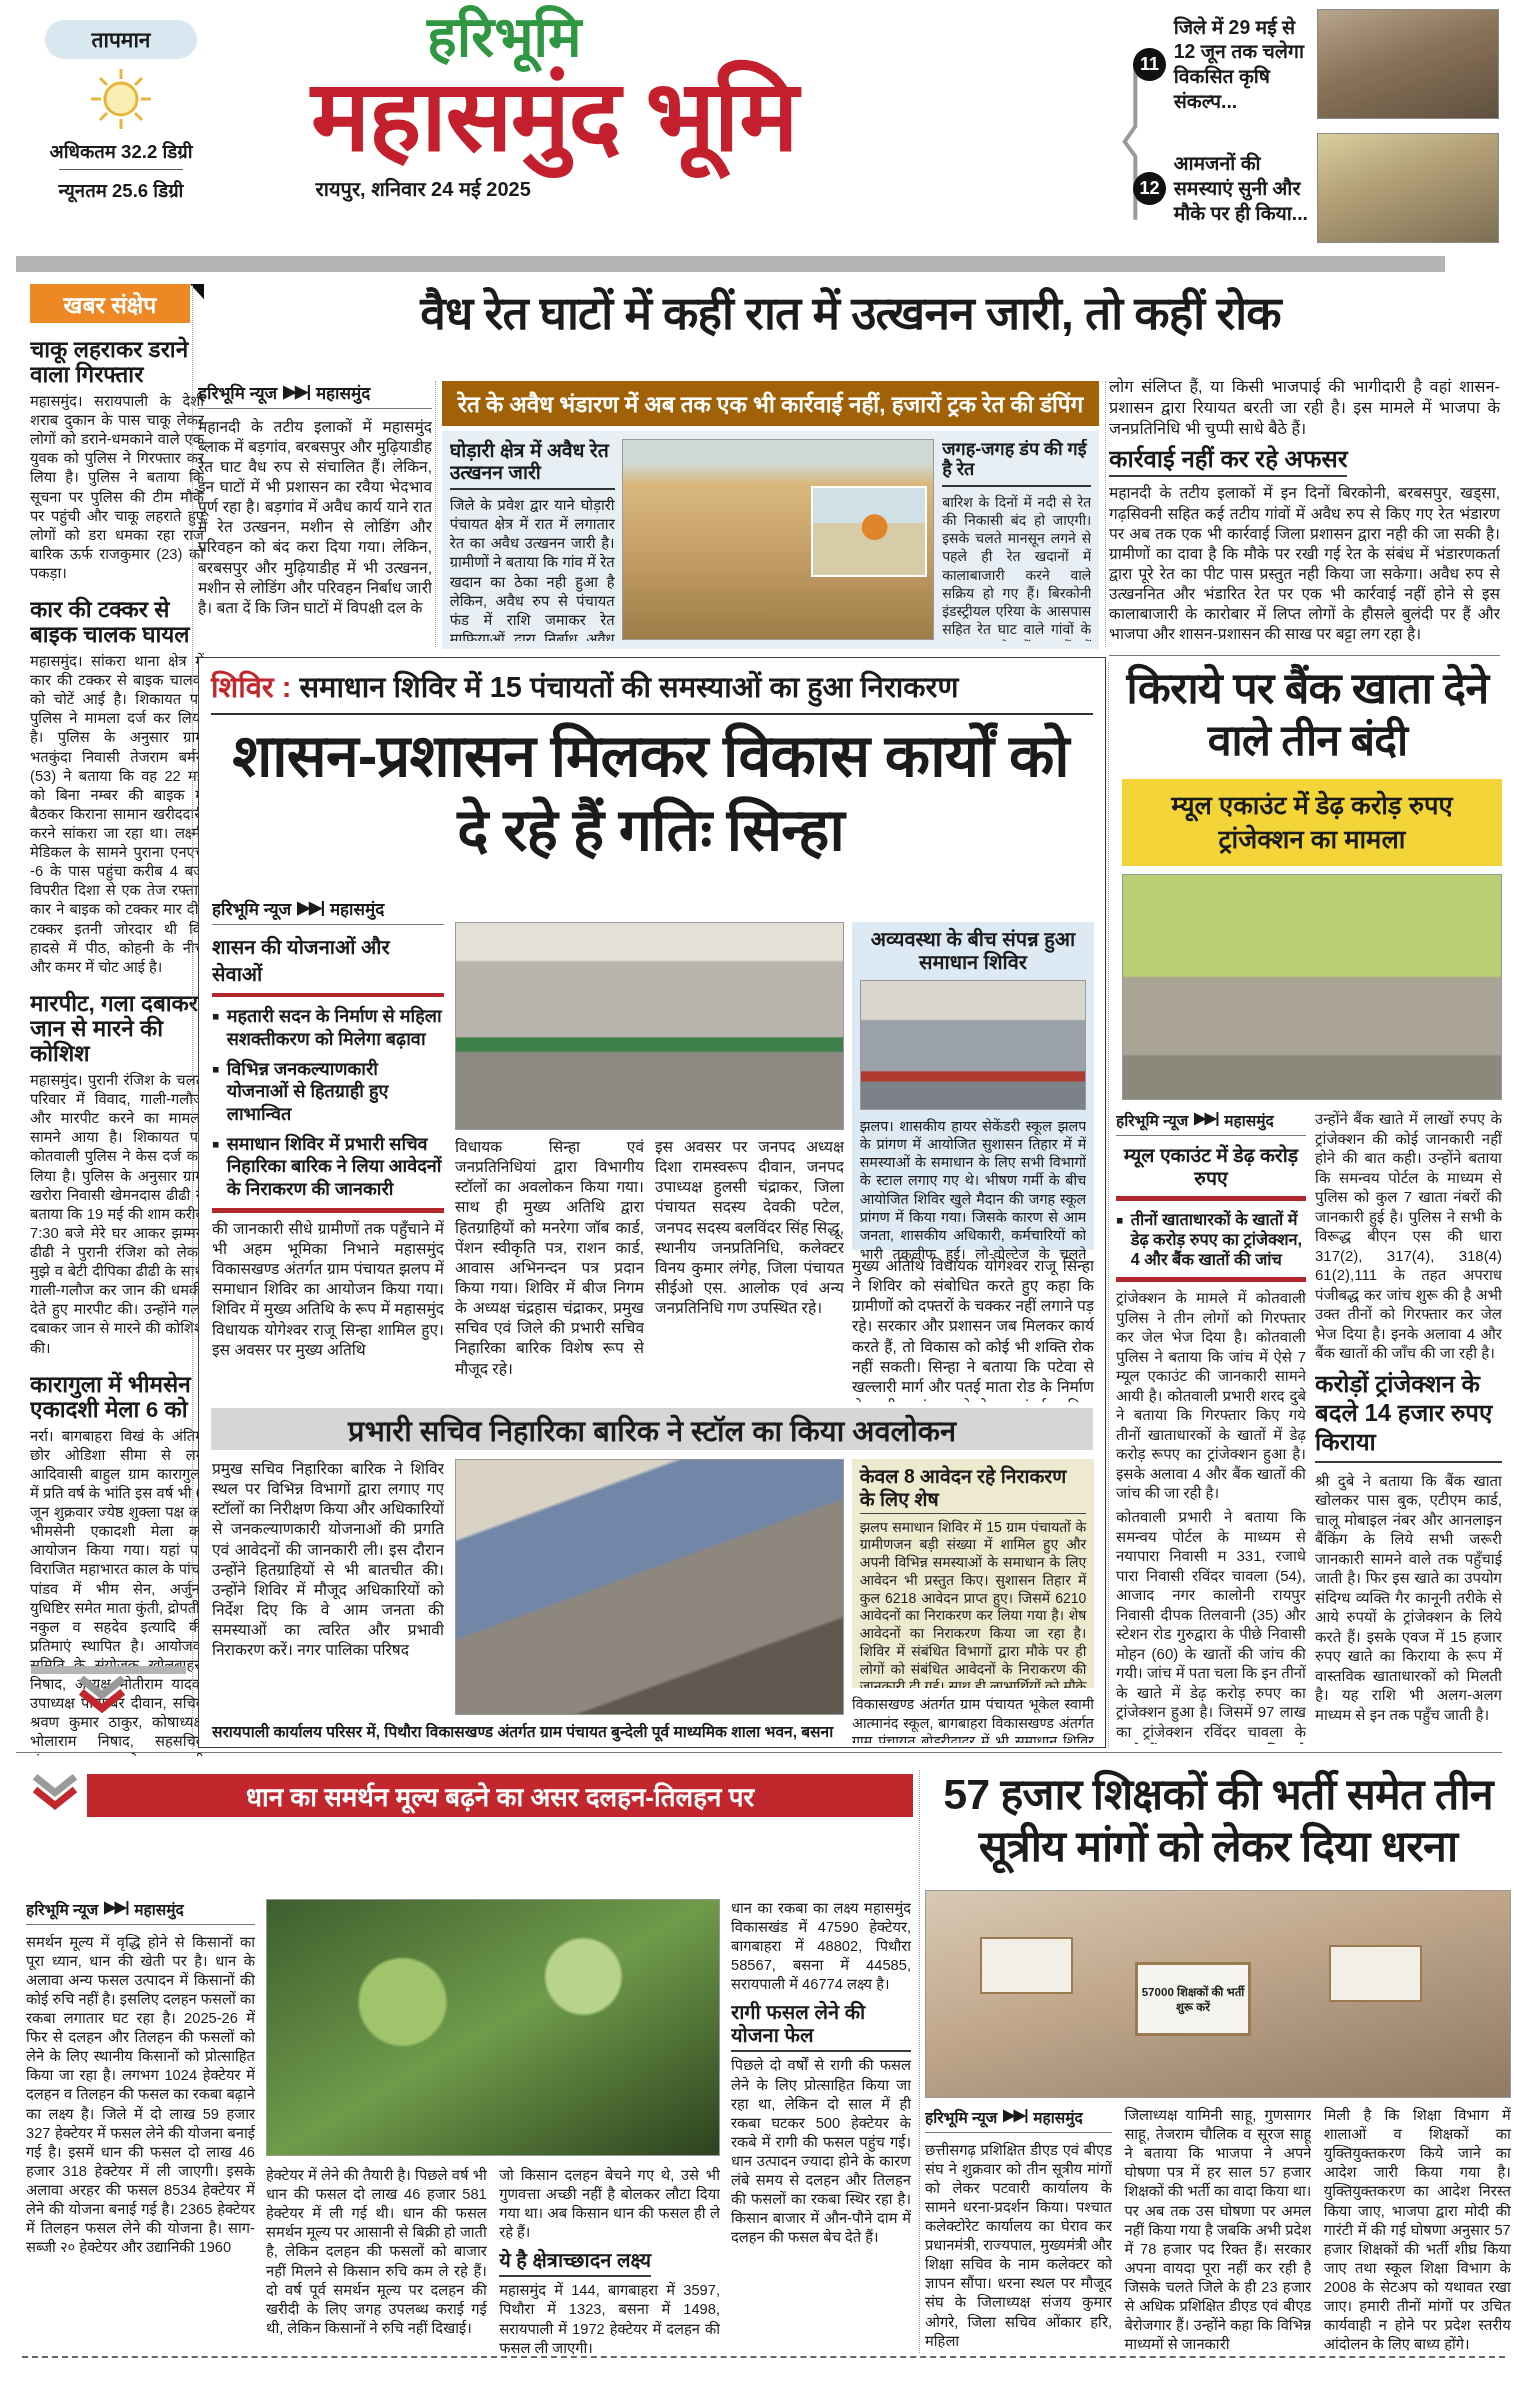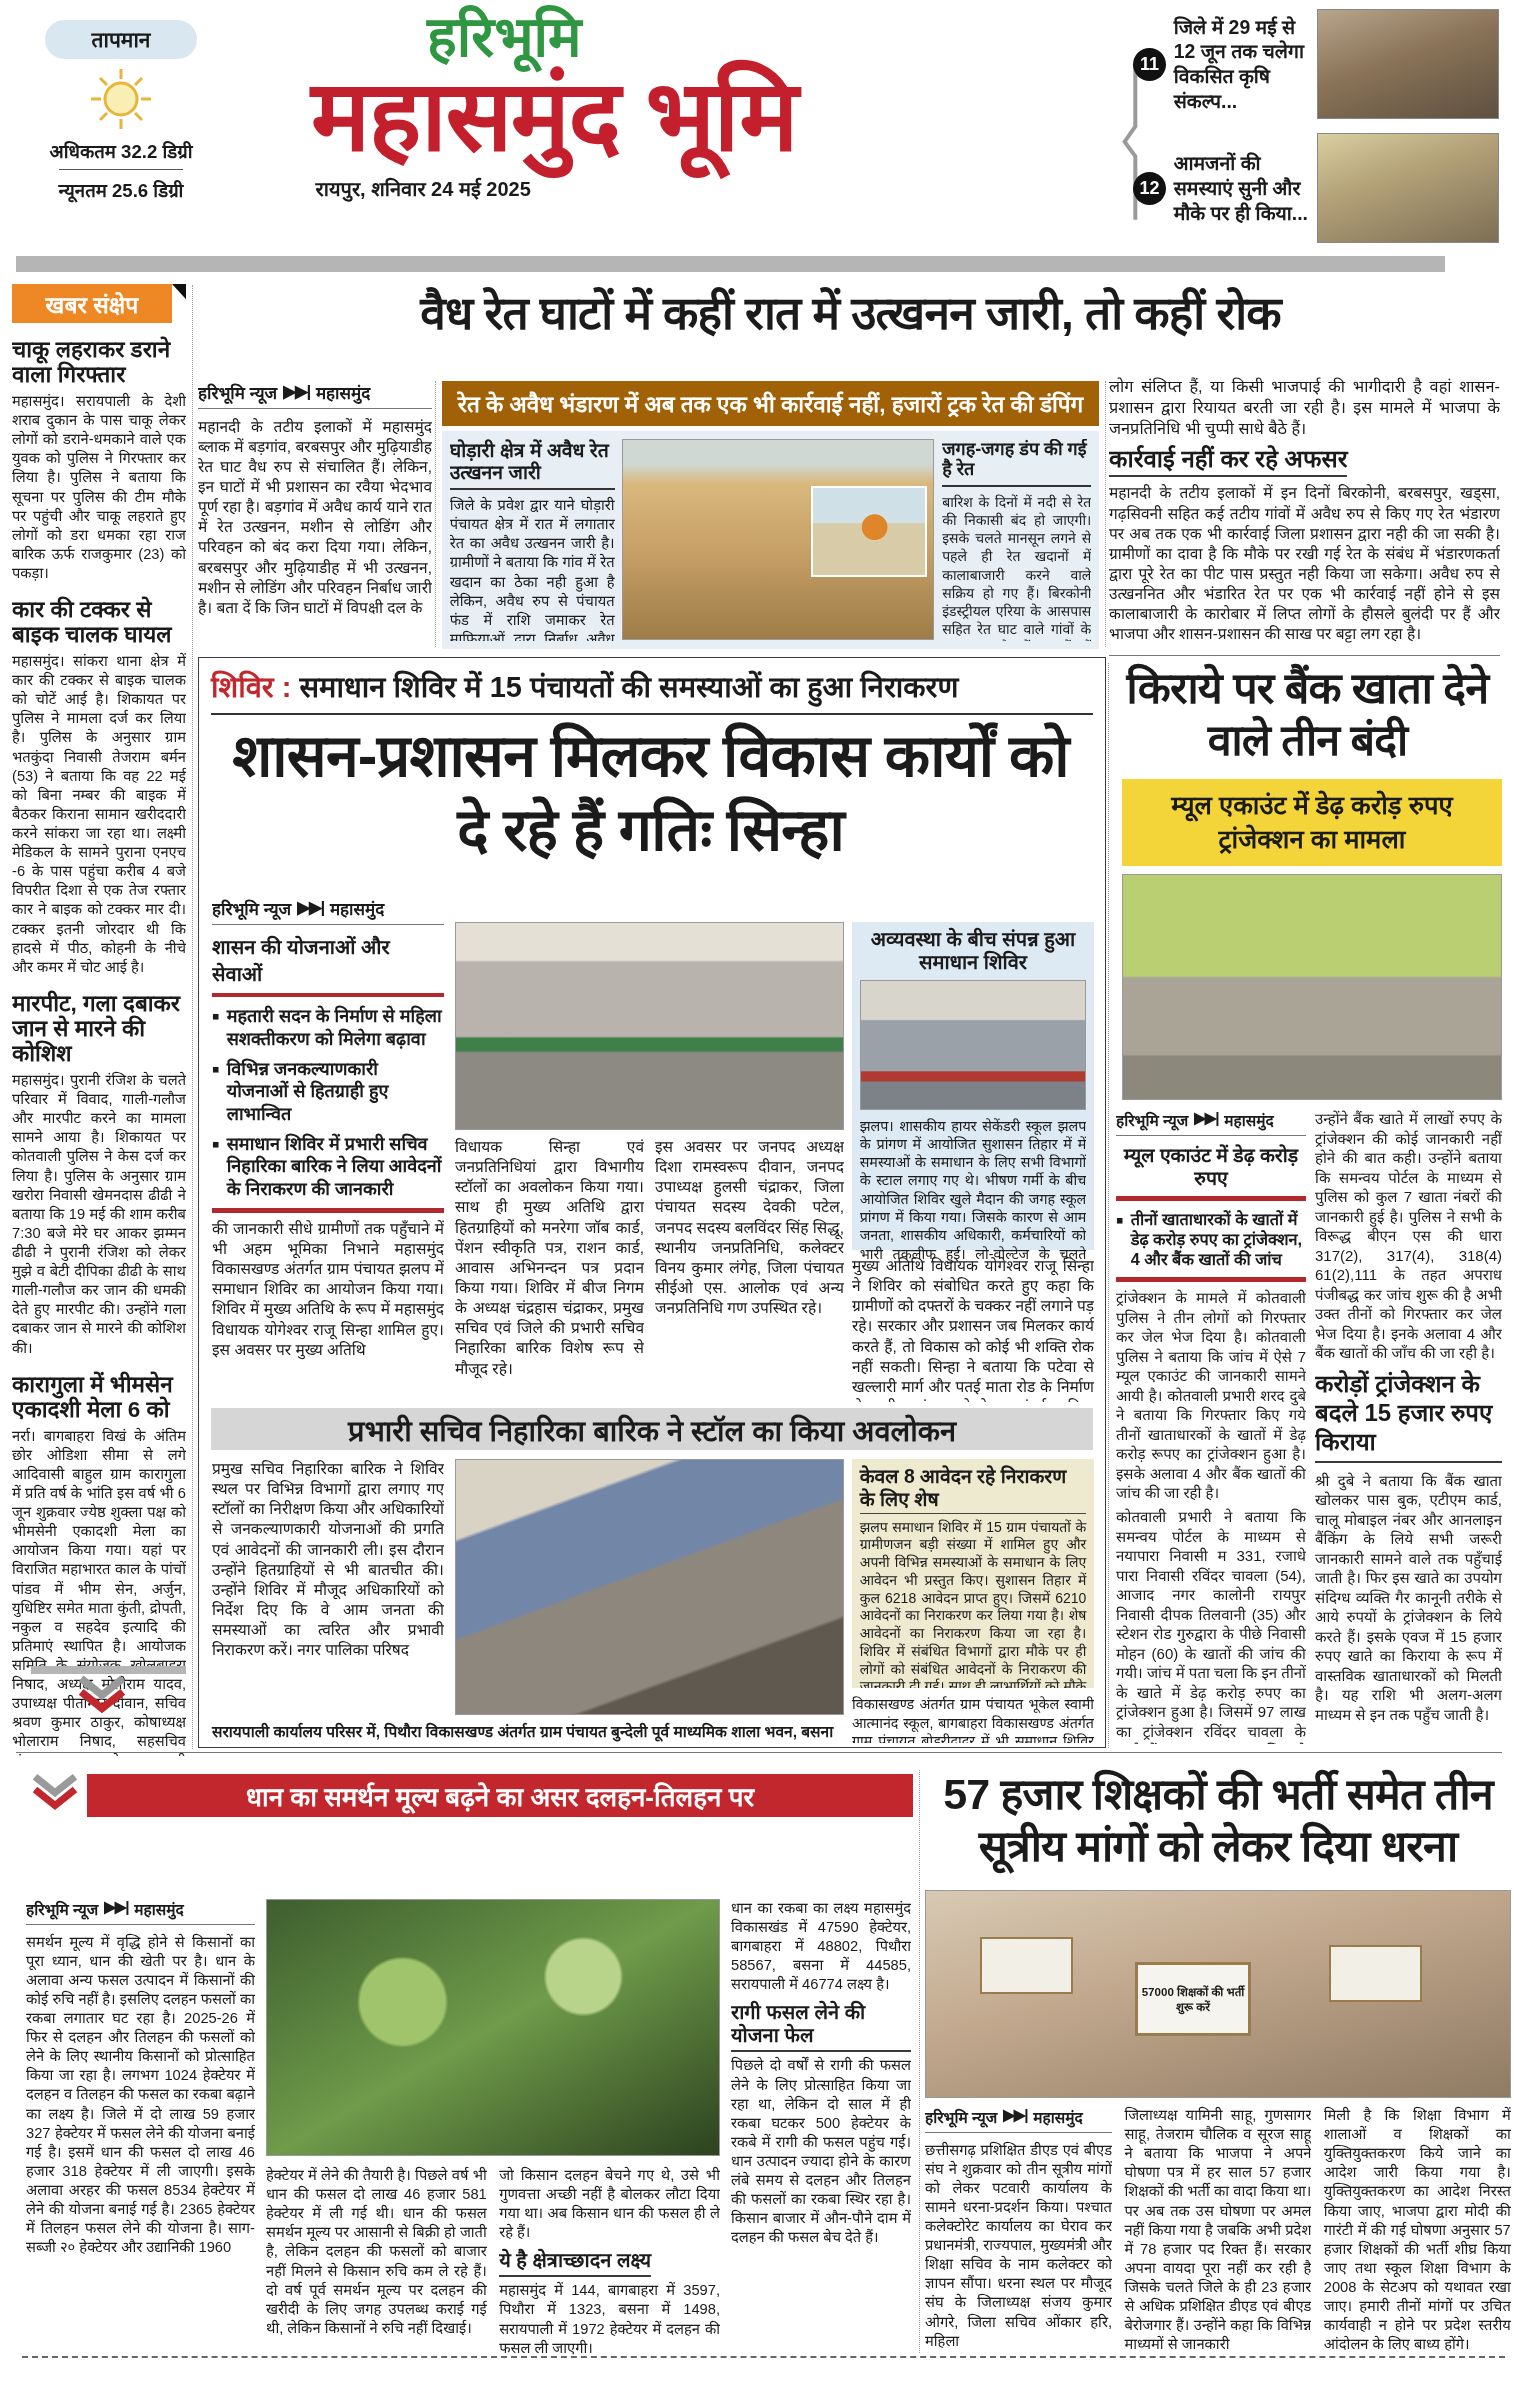--- a/index.html
+++ b/index.html
@@ -34,21 +34,21 @@
   .photo-outdoor { background:linear-gradient(160deg,#d9cf9f 0%,#b3a178 40%,#7d6f55 100%); }
   .brief-bracket { left:1122px; top:54px; width:20px; height:178px; }
 
   .graybar { left:15.5px; top:256px; width:1429px; height:15.5px; background:#b5b5b5; }
   .locations { left:256px; top:242px; width:891px; height:42px; background:#fff; display:flex; align-items:center; justify-content:center; gap:11px; }
   .bracket-l { width:11px; height:33px; border:3.1px solid #e07b1f; border-right:none; }
   .bracket-r { width:11px; height:33px; border:3.1px solid #e07b1f; border-left:none; }
   .locations-text { font-size:23px; font-weight:bold; }
 
   
-  .sidebar { left:12px; top:284px; width:174px; height:1472px; overflow:hidden; }
+  .sidebar { left:30px; top:284px; width:174px; height:1472px; overflow:hidden; }
   .sidebar-head { position:relative; background:#ed8824; color:#fff; width:160px; height:39px; font-size:23px; font-weight:900;
                   display:flex; align-items:center; justify-content:center; }
   .sidebar-fold { position:absolute; right:0px; top:0; width:0; height:0; border-top:39px solid #111; border-left:36px solid transparent; transform:translateX(36px); }
   .sb-h3 { font-size:22.5px; font-weight:900; line-height:1.12; margin:14px 0 4.6px; }
   .sb-p { font-size:14.7px; line-height:1.3; }
   .sidebar-arrowzone { left:31px; top:1666px; width:155px; }
   .arrow-bar { height:7.7px; background:#b5b5b5; width:155px; margin-bottom:1.5px; }
 
   
   .a1-h1 { left:200px; top:288px; width:1301px; font-size:46px; font-weight:900; line-height:1.12; text-align:center; letter-spacing:-0.8px; }
@@ -327,21 +327,21 @@
     <div class="redrule"></div>
     <div class="bullet" style="font-size:16.3px">
         <span>तीनों खाताधारकों के खातों में डेढ़ करोड़ रुपए का ट्रांजेक्शन, 4 और बैंक खातों की जांच</span>
       </div>
     <div class="redrule"></div>
     <div class="bodytext just" style="font-size:15px">ट्रांजेक्शन के मामले में कोतवाली पुलिस ने तीन लोगों को गिरफ्तार कर जेल भेज दिया है। कोतवाली पुलिस ने बताया कि जांच में ऐसे 7 म्यूल एकाउंट की जानकारी सामने आयी है। कोतवाली प्रभारी शरद दुबे ने बताया कि गिरफ्तार किए गये तीनों खाताधारकों के खातों में डेढ़ करोड़ रूपए का ट्रांजेक्शन हुआ है। इसके अलावा 4 और बैंक खातों की जांच की जा रही है।</div>
     <div class="bodytext just" style="font-size:15px; margin-top:4.6px">कोतवाली प्रभारी ने बताया कि समन्वय पोर्टल के माध्यम से नयापारा निवासी म 331, रजाधे पारा निवासी रविंदर चावला (54), आजाद नगर कालोनी रायपुर निवासी दीपक तिलवानी (35) और स्टेशन रोड गुरुद्वारा के पीछे निवासी मोहन (60) के खातों की जांच की गयी। जांच में पता चला कि इन तीनों के खाते में डेढ़ करोड़ रुपए का ट्रांजेक्शन हुआ है। जिसमें 97 लाख का ट्रांजेक्शन रविंदर चावला के खाते में पाया गया। बाद पुलिस ने तीनों से पूछताछ की।</div>
   </div>
   <div class="abs a3-col2 hidd">
     <div class="bodytext just" style="font-size:15px">उन्होंने बैंक खाते में लाखों रुपए के ट्रांजेक्शन की कोई जानकारी नहीं होने की बात कही। उन्होंने बताया कि समन्वय पोर्टल के माध्यम से पुलिस को कुल 7 खाता नंबरों की जानकारी हुई है। पुलिस ने सभी के विरूद्ध बीएन एस की धारा 317(2), 317(4), 318(4) 61(2),111 के तहत अपराध पंजीबद्ध कर जांच शुरू की है अभी उक्त तीनों को गिरफ्तार कर जेल भेज दिया है। इनके अलावा 4 और बैंक खातों की जाँच की जा रही है।</div>
-    <div class="a3-sub">करोड़ों ट्रांजेक्शन के बदले 15 हजार रुपए किराया</div>
+    <div class="a3-sub">करोड़ों ट्रांजेक्शन के बदले 14 हजार रुपए किराया</div>
     <div class="bodytext just" style="font-size:15px">श्री दुबे ने बताया कि बैंक खाता खोलकर पास बुक, एटीएम कार्ड, चालू मोबाइल नंबर और आनलाइन बैंकिंग के लिये सभी जरूरी जानकारी सामने वाले तक पहुँचाई जाती है। फिर इस खाते का उपयोग संदिग्ध व्यक्ति गैर कानूनी तरीके से आये रुपयों के ट्रांजेक्शन के लिये करते हैं। इसके एवज में 15 हजार रुपए खाते का किराया के रूप में वास्तविक खाताधारकों को मिलती है। यह राशि भी अलग-अलग माध्यम से इन तक पहुँच जाती है।</div>
   </div>
   <div class="abs vdot" style="left:1108px; top:663px; height:1085px;"></div>
   <div class="abs hr-thin" style="left:15.5px; top:1752px; width:1486px;"></div>
 
   <div class="abs a4-chevron">
     <svg viewBox="0 0 60 50" width="48" height="45">
       <polyline points="5,4 30,24 55,4" fill="none" stroke="#9a9a9a" stroke-width="9"></polyline>
       <polyline points="5,20 30,40 55,20" fill="none" stroke="#c1272d" stroke-width="9"></polyline>
     </svg>

